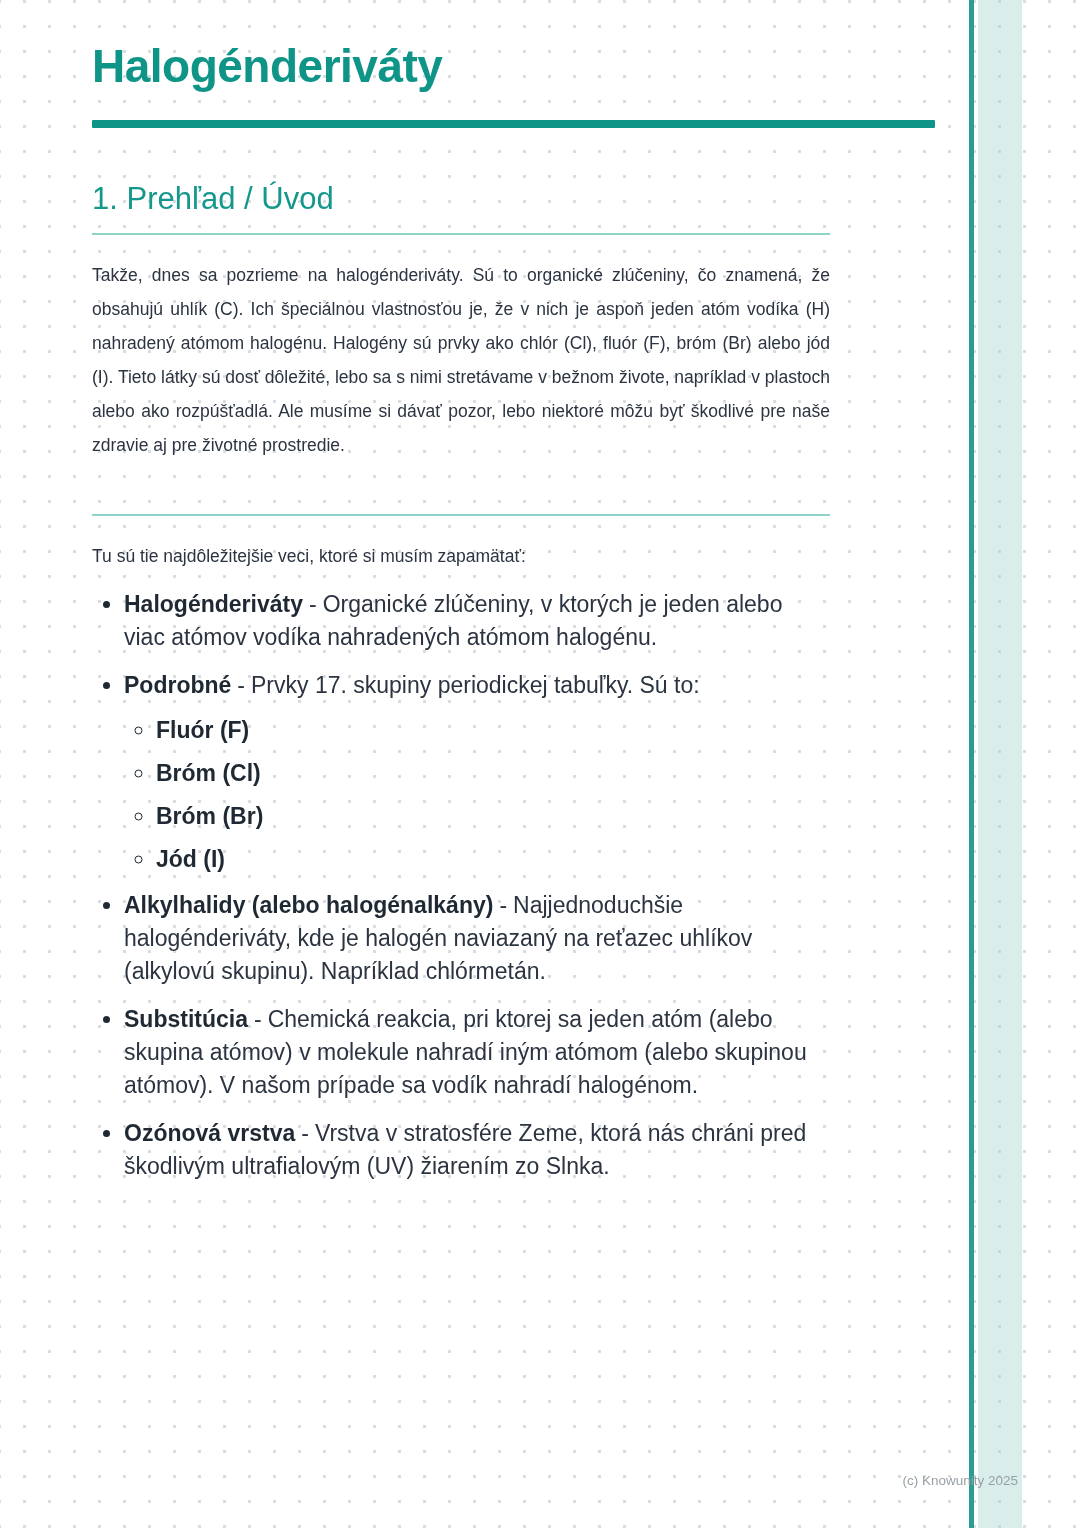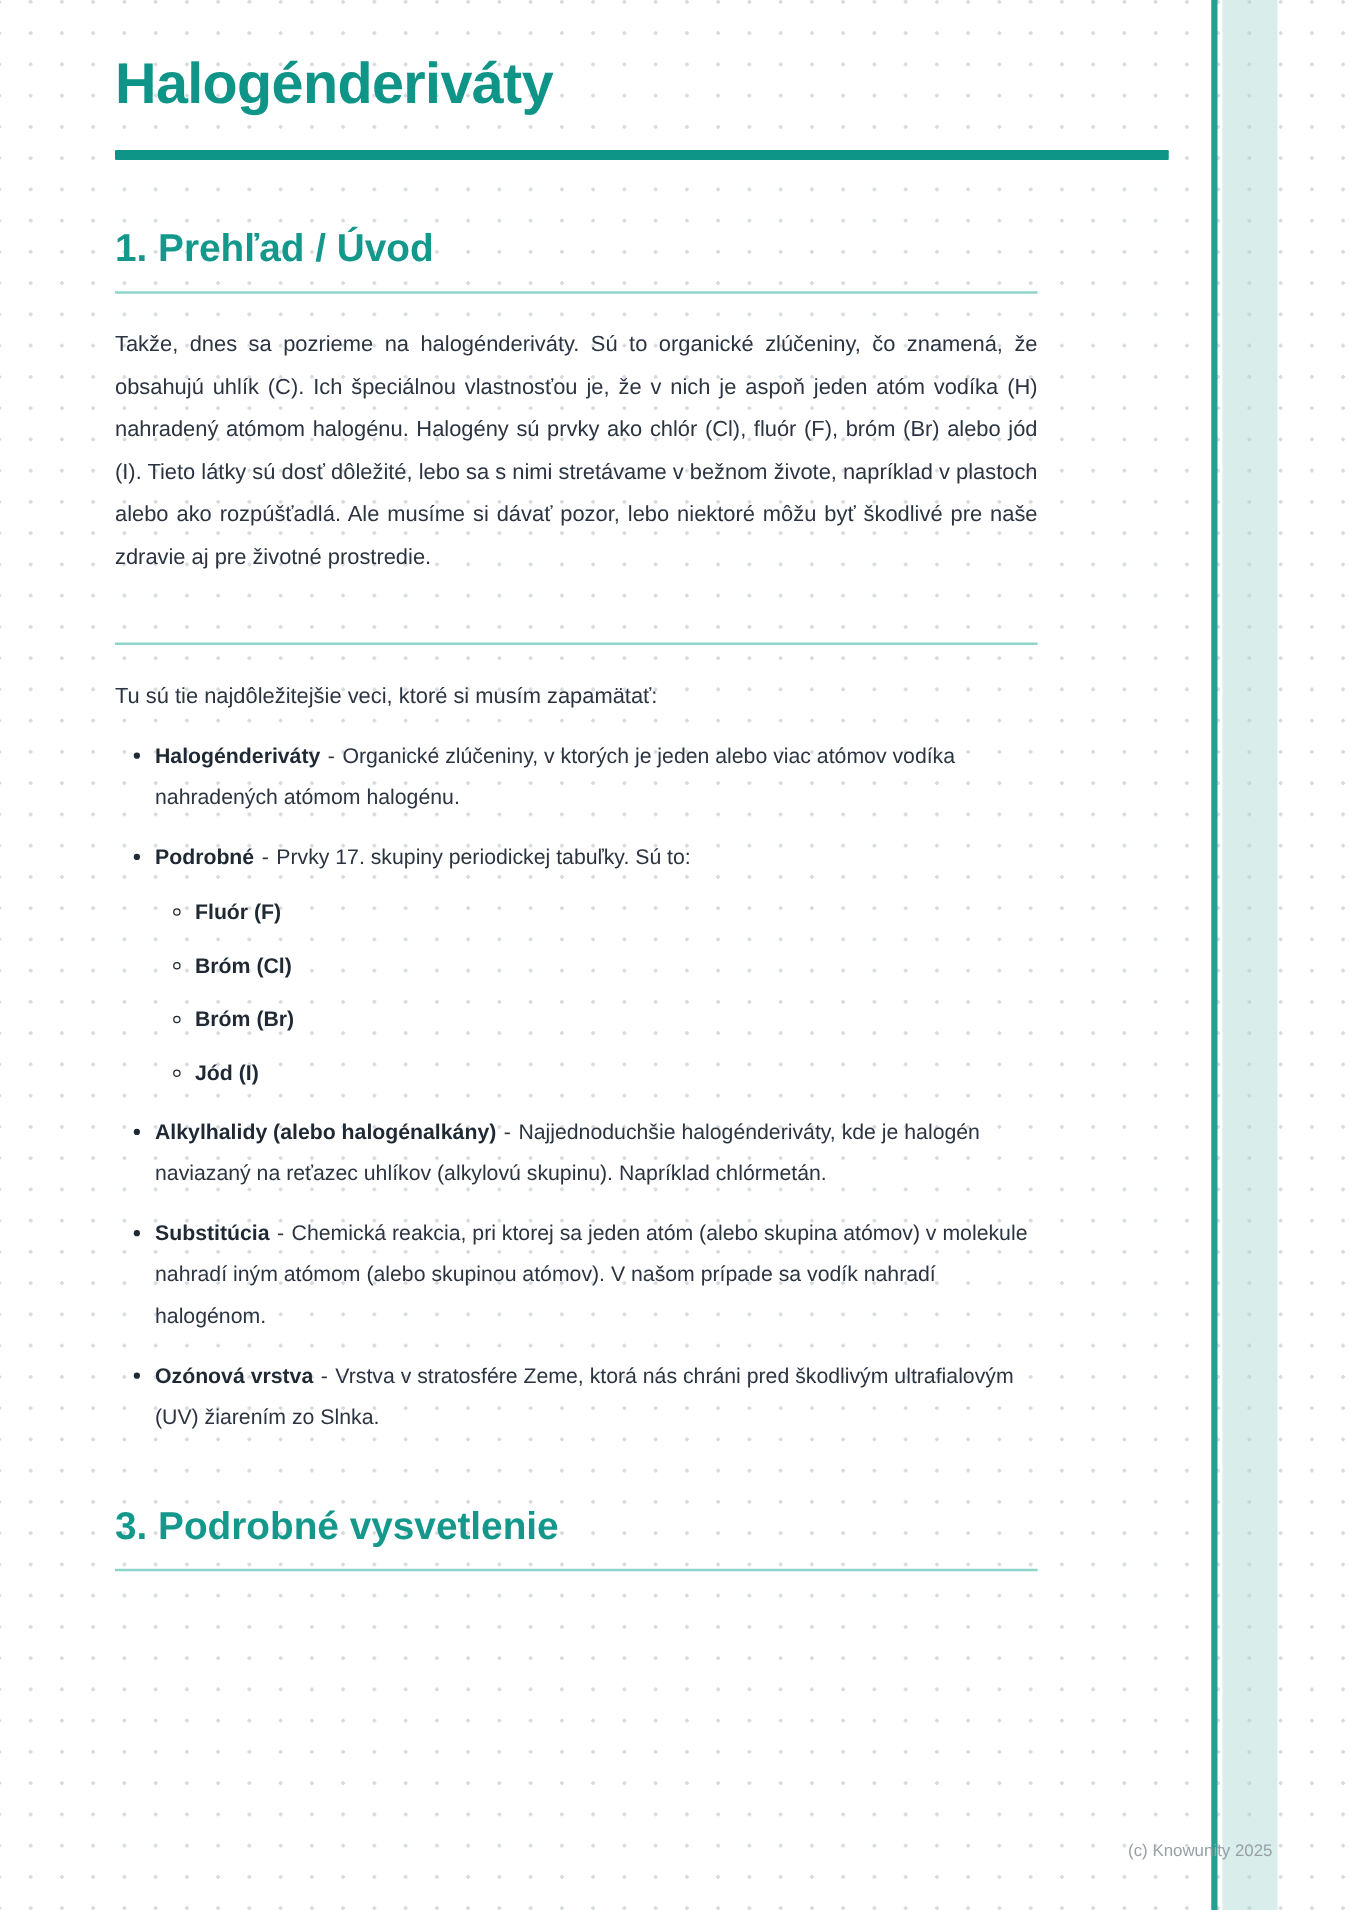--- a/index.html
+++ b/index.html
@@ -27,36 +27,36 @@
   }
   .page-title {
     margin:0; font-size:46px; line-height:52px; font-weight:800;
     letter-spacing:-0.5px; color:#0f9488;
   }
   .title-rule {
     width:843px; height:8px; background:#0f9488; margin-top:28px; border-radius:1px;
   }
   .section { margin-top:52px; }
   .section-heading {
-    margin:0; font-size:31px; line-height:38px; font-weight:700; color:#14988b;
+    margin:0; font-size:31px; line-height:38px; font-weight:400; color:#14988b;
   }
   .rule-thin {
     width:738px; height:2px; background:#8fd4cb; margin-top:15px;
   }
   .body-par {
     width:738px; margin:23px 0 0 0;
     font-size:17.5px; line-height:34px; text-align:justify; color:#2b3440;
   }
   .intro-par {
     width:738px; margin:24px 0 0 0;
     font-size:17.5px; line-height:32px; color:#2b3440;
   }
   ul.key-list {
     margin:16px 0 0 0; padding:0 0 0 32px; width:700px;
-    list-style:disc outside; font-size:17px; line-height:33px;
+    list-style:disc outside; font-size:23px; line-height:33px;
   }
   ul.key-list > li { margin-top:15px; }
   ul.key-list > li::marker { color:#1f2933; }
   .term { font-weight:700; color:#1f2933; }
   .sep { margin:0 6px; }
   ul.sub-list {
     margin:12px 0 0 0; padding:0 0 0 32px;
     list-style:circle outside; line-height:30px;
   }
   ul.sub-list > li { margin-top:13px; }
@@ -104,22 +104,18 @@
 
         <li><span class="term">Alkylhalidy (alebo halogénalkány)</span><span class="sep">-</span><span>Najjednoduchšie halogénderiváty, kde je halogén naviazaný na reťazec uhlíkov (alkylovú skupinu). Napríklad chlórmetán.</span></li>
 
         <li><span class="term">Substitúcia</span><span class="sep">-</span><span>Chemická reakcia, pri ktorej sa jeden atóm (alebo skupina atómov) v molekule nahradí iným atómom (alebo skupinou atómov). V našom prípade sa vodík nahradí halogénom.</span></li>
 
         <li><span class="term">Ozónová vrstva</span><span class="sep">-</span><span>Vrstva v stratosfére Zeme, ktorá nás chráni pred škodlivým ultrafialovým (UV) žiarením zo Slnka.</span></li>
 
       </ul>
     </div>
 
-    <div class="section">
-      <h2 class="section-heading">3. Podrobné vysvetlenie</h2>
-      <div class="rule-thin"></div>
-    </div>
 
   </div>
 
   <div class="copyright">(c) Knowunity 2025</div>
 
 </div>
 
 </body></html>

